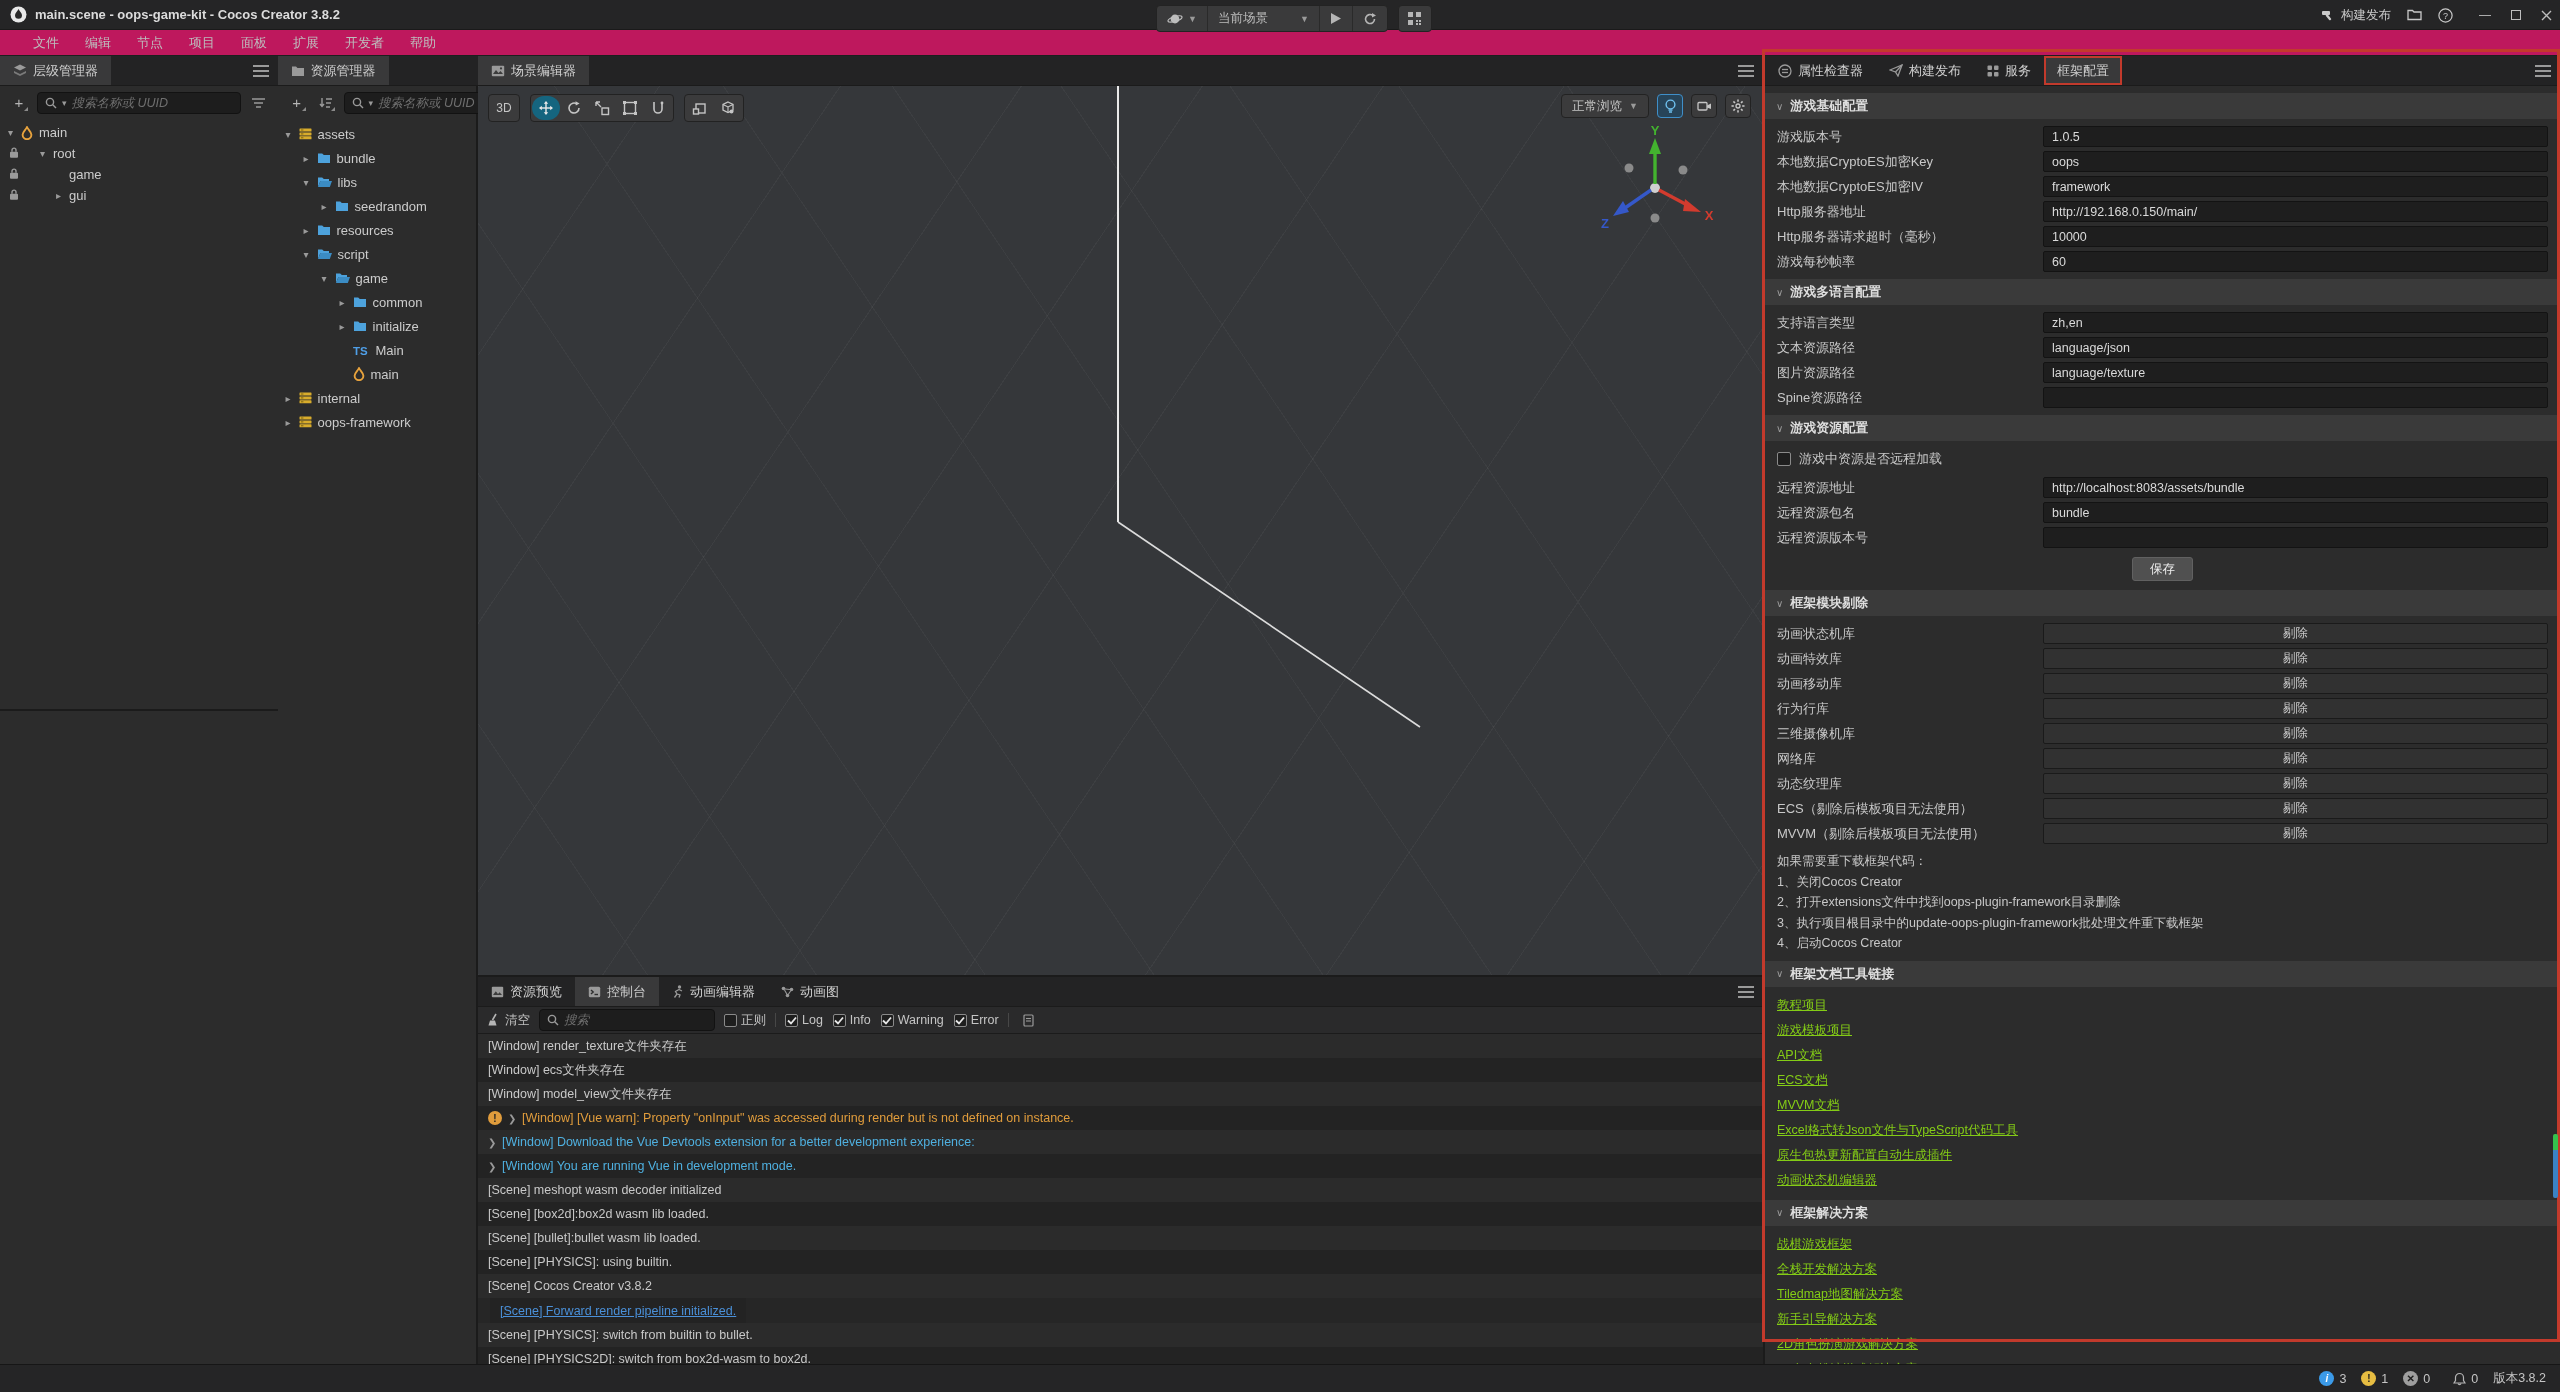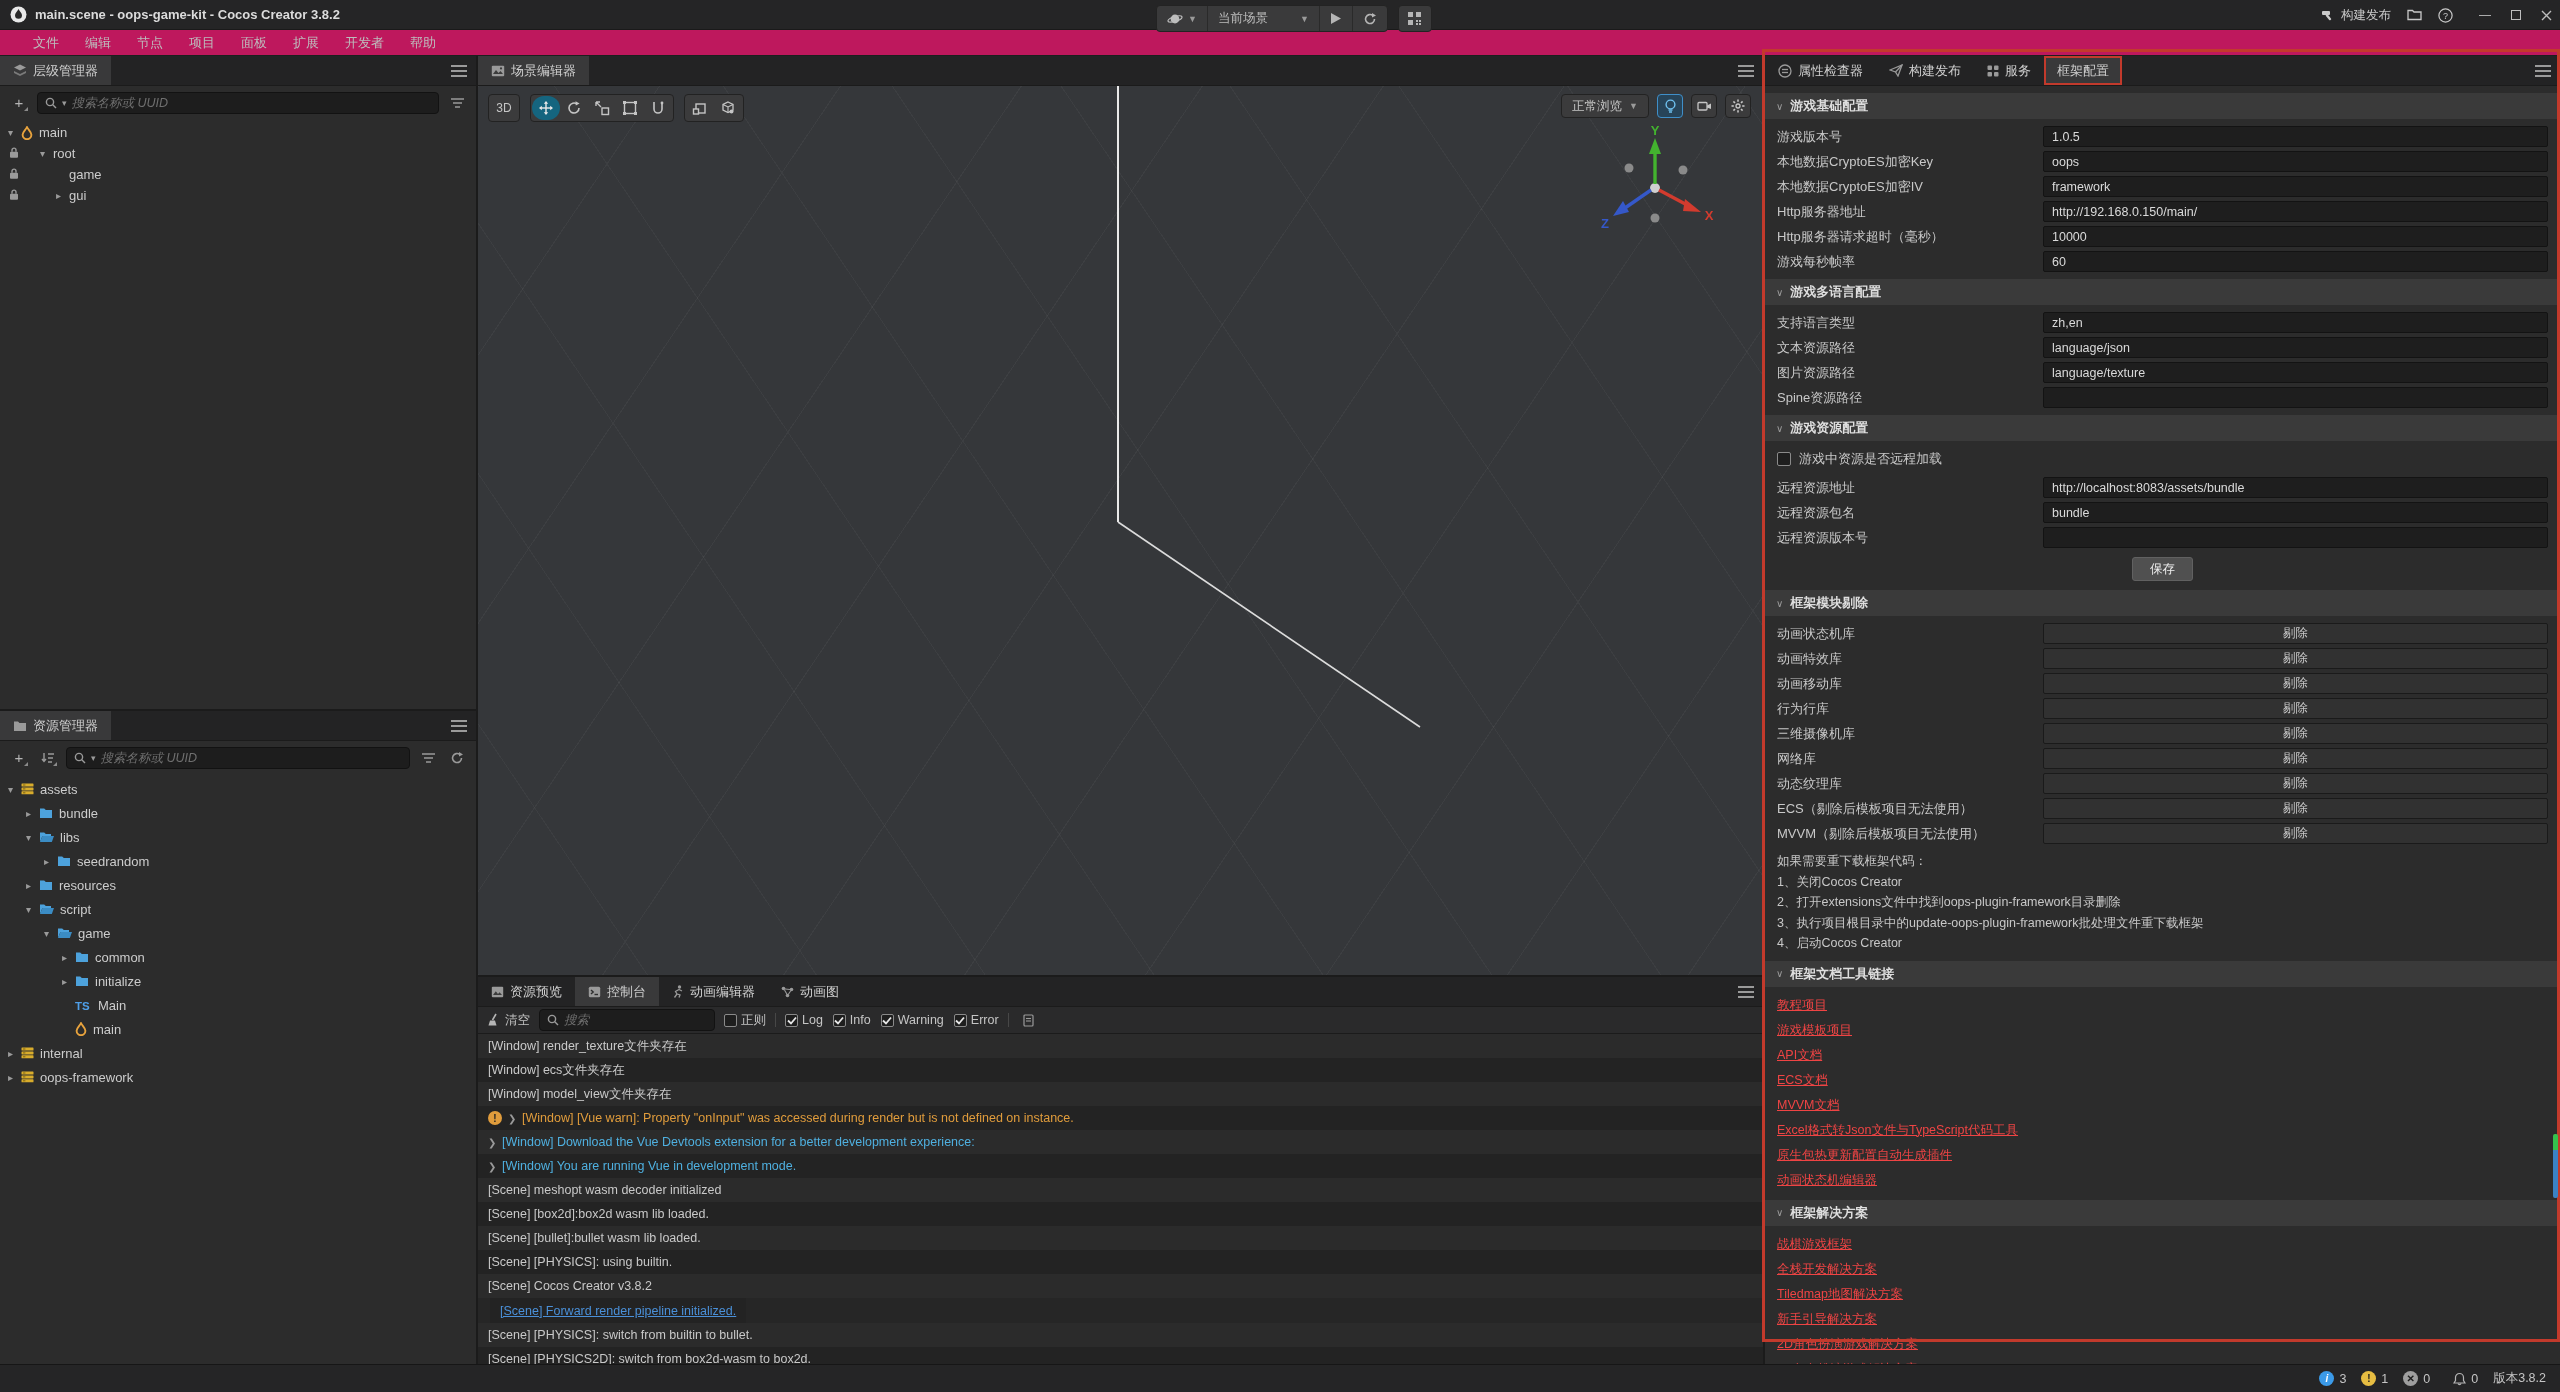--- a/index.html
+++ b/index.html
@@ -21,21 +21,21 @@
 .winbtns { display:flex; gap:20px; margin-left:10px; align-items:center; }
 .winbtn { color:#bdbdbd; font-size:12px; display:flex; align-items:center; }
 .maxbox { width:10px; height:10px; border:1.4px solid #bdbdbd; }
 
 
 .menubar { height:26px; background:#be185d; display:flex; align-items:center; padding:0 20px; border-bottom:1px solid #1e1e1e; }
 .menu-item { padding:0 13px; color:#bdbdbd; font-size:13px; line-height:26px; }
 
 
 .main { display:flex; height:1308px; }
-.col-left { width:478px; flex:none; display:flex; flex-direction:column; border-right:2px solid #1b1b1b; background:#2c2c2c; }
+.col-left { width:478px; flex:none; display:flex; flex-direction:row; border-right:2px solid #1b1b1b; background:#2c2c2c; }
 .col-center { flex:1; display:flex; flex-direction:column; min-width:0; }
 .col-right { width:797px; flex:none; background:#2c2c2c; border-left:2px solid #1b1b1b; position:relative; }
 
 
 .tabbar { height:30px; background:#232324; display:flex; align-items:stretch; border-bottom:1px solid #1b1b1b; position:relative; flex:none; }
 .tab { display:flex; align-items:center; gap:6px; padding:0 13px; font-size:13px; color:#cfcfcf; }
 .tab.active { background:#39393a; }
 .hamburger { position:absolute; right:9px; top:9px; width:16px; height:12px; }
 .hamburger div { height:2px; background:#9a9a9a; margin-bottom:3px; }
 .ptoolbar { height:33px; display:flex; align-items:center; padding:0 8px; gap:7px; flex:none; }
@@ -96,21 +96,21 @@
 .frow { display:flex; align-items:center; height:21px; padding:0 12px; }
 .flabel { width:266px; flex:none; font-size:13px; color:#c8c8c8; }
 .finput { flex:1; height:21px; background:#1e1e1e; border:1px solid #131313; border-radius:2px; display:flex; align-items:center; padding:0 8px; color:#dadada; font-size:12.5px; }
 .mbar { flex:1; height:21px; background:#313131; border:1px solid #1a1a1a; border-radius:2px; display:flex; align-items:center; justify-content:center; color:#c8c8c8; font-size:12.5px; }
 .chkrow { display:flex; align-items:center; gap:8px; height:22px; padding:0 12px; margin-top:7px; font-size:13px; color:#c8c8c8; }
 .save-row { display:flex; justify-content:center; padding:9px 0 2px; }
 .btn-save { height:24px; padding:0 17px; background:#505050; border:1px solid #616161; border-radius:3px; color:#eee; font-size:12.5px; display:flex; align-items:center; }
 .notes { padding:7px 12px 0; }
 .note { line-height:20.5px; font-size:12.5px; color:#c8c8c8; }
 .links { padding-top:6px; }
-.link { height:25px; display:flex; align-items:center; margin:0 12px; width:max-content; font-size:12.5px; color:#ef4444; text-decoration:underline; }
+.link { height:25px; display:flex; align-items:center; margin:0 12px; width:max-content; font-size:12.5px; color:#84cc16; text-decoration:underline; }
 .rthumb { position:absolute; right:2px; top:1078px; width:5px; height:64px; border-radius:2px; background:linear-gradient(#35c24d 0 16px,#3b82c4 16px); z-index:45; }
 
 
 .statusbar { height:28px; background:#252526; border-top:1px solid #161616; display:flex; align-items:center; justify-content:flex-end; padding:0 14px; gap:15px; }
 .st-item { display:flex; align-items:center; gap:5px; font-size:12.5px; color:#c5c5c5; }
 .ball { width:15px; height:15px; border-radius:50%; display:flex; align-items:center; justify-content:center; font-size:10px; font-weight:bold; color:#1d1d1d; }
 .ball.i { background:#3b9ae8; color:#fff; font-style:italic; }
 .ball.w { background:#e7bd42; }
 .ball.e { background:#9e9e9e; }
 </style>

